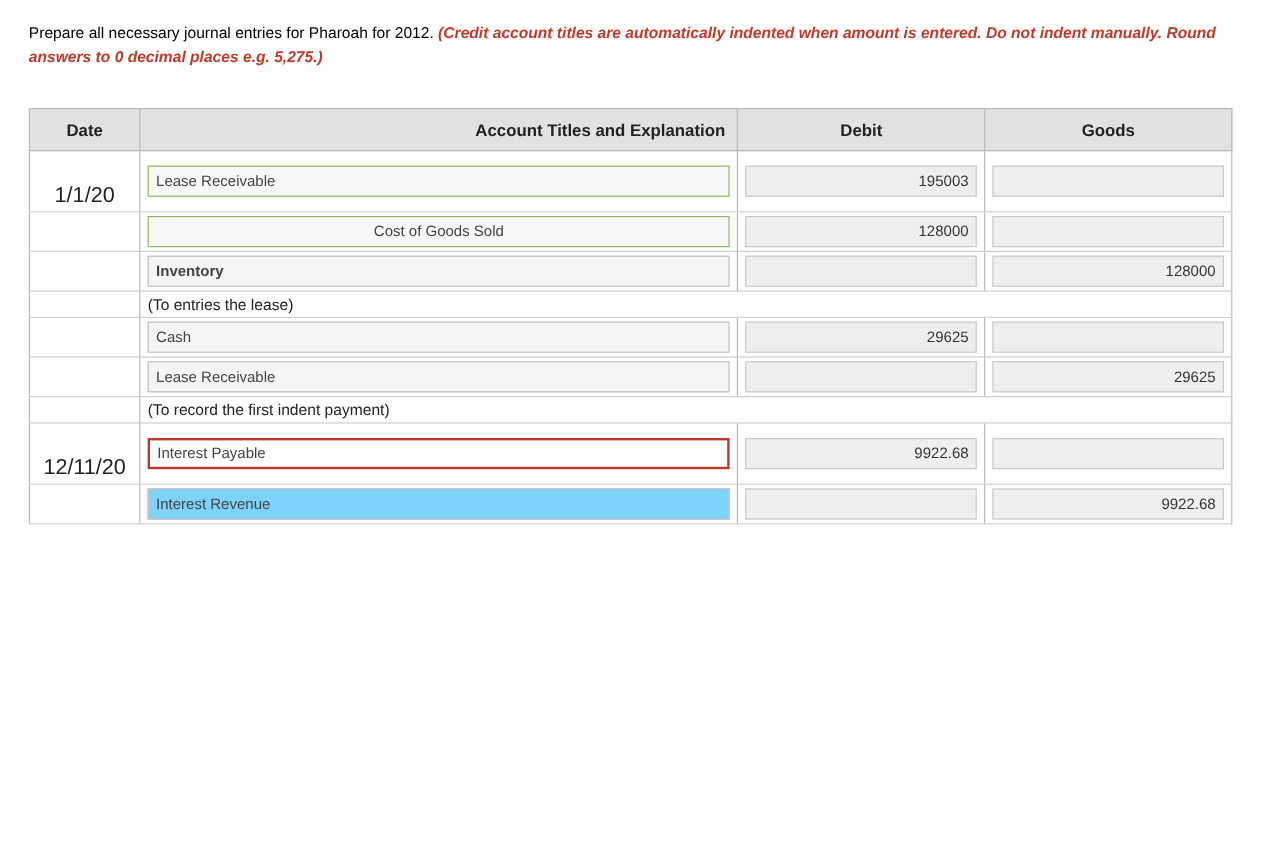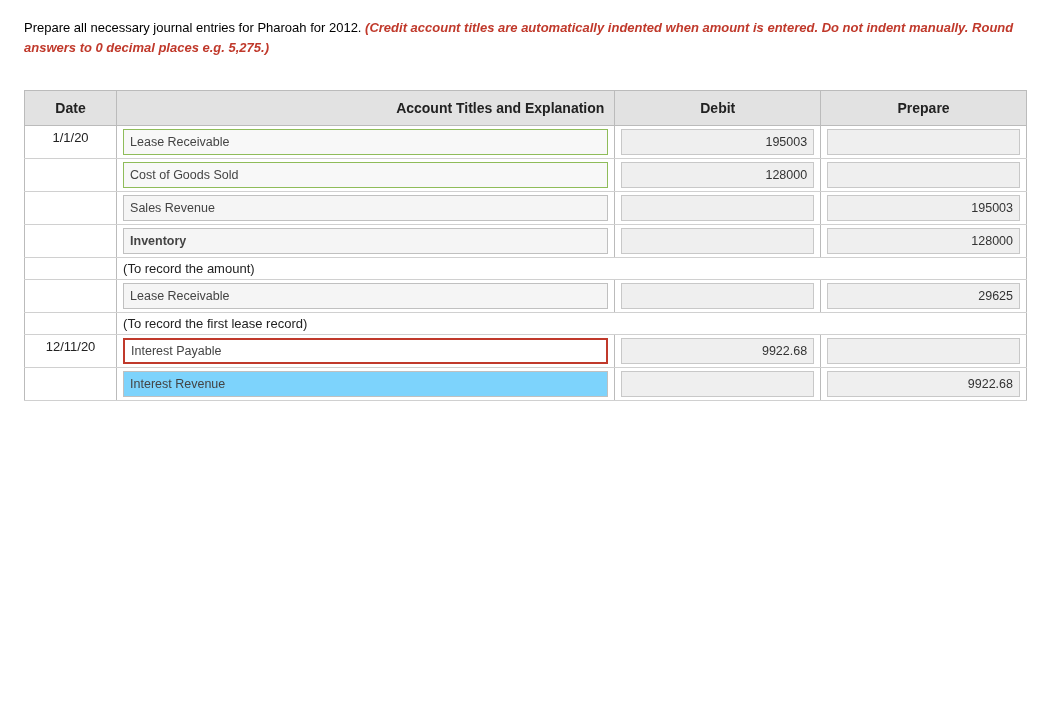--- a/index.html
+++ b/index.html
@@ -61,23 +61,23 @@
 
     .main-table td {
       border-left: 1px solid #bbb;
       border-right: 1px solid #bbb;
       padding: 3px 6px;
       vertical-align: middle;
     }
     .main-table tr.border-top td { border-top: 1px solid #bbb; }
     .main-table .date-td {
       text-align: center;
-      font-size: 13px;
+      font-size: 18px;
       vertical-align: top;
-      padding-top: 4px;
+      padding-top: 26px;
     }
     .inp {
       height: 26px;
       border: 1px solid #afc89a;
       background: #f8f8f8;
       width: 100%;
       padding: 0 6px;
       font-size: 12.5px;
       color: #444;
     }
@@ -114,61 +114,61 @@
 </div>
 
 <br>
 
 <table class="main-table">
   <thead>
     <tr>
       <th>Date</th>
       <th>Account Titles and Explanation</th>
       <th>Debit</th>
-      <th>Prepare</th>
+      <th>Goods</th>
     </tr>
   </thead>
   <tbody id="journal-body">
   <tr class="border-top">
         <td class="date-td">1/1/20</td>
         <td style="padding: 3px 6px;"><input type="text" class="inp" value="Lease Receivable" style="border-color: rgb(143, 188, 90);"></td>
         <td style="padding: 3px 6px;"><input type="text" class="inp-num" value="195003" style=""></td>
         <td style="padding: 3px 6px;"><input type="text" class="inp-num" style=""></td>
       </tr>
       <tr>
         <td class="date-td"></td>
-        <td style="padding: 3px 6px;"><input type="text" class="inp" value="Cost of Goods Sold" style="border-color: rgb(143, 188, 90);"></td>
+        <td style="padding: 3px 6px;"><input type="text" class="inp" value="Cost of Goods Sold" style="border-color: rgb(143, 188, 90); text-align: center;"></td>
         <td style="padding: 3px 6px;"><input type="text" class="inp-num" value="128000" style=""></td>
         <td style="padding: 3px 6px;"><input type="text" class="inp-num" style=""></td>
-      </tr>
-      <tr>
-        <td class="date-td"></td>
-        <td style="padding: 3px 6px;"><input type="text" class="inp" value="Sales Revenue" style="border-color: rgb(192, 192, 192); background: rgb(245, 245, 245);"></td>
-        <td style="padding: 3px 6px;"><input type="text" class="inp-num" style=""></td>
-        <td style="padding: 3px 6px;"><input type="text" class="inp-num" value="195003" style=""></td>
       </tr>
       <tr>
         <td class="date-td"></td>
         <td style="padding: 3px 6px;"><input type="text" class="inp" value="Inventory" style="border-color: rgb(192, 192, 192); background: rgb(245, 245, 245); font-weight: bold;"></td>
         <td style="padding: 3px 6px;"><input type="text" class="inp-num" style=""></td>
         <td style="padding: 3px 6px;"><input type="text" class="inp-num" value="128000" style=""></td>
       </tr>
       <tr>
         <td></td>
-        <td colspan="3" class="note">(To record the amount)</td>
+        <td colspan="3" class="note">(To entries the lease)</td>
+      </tr>
+      <tr>
+        <td class="date-td"></td>
+        <td style="padding: 3px 6px;"><input type="text" class="inp" value="Cash" style="border-color: rgb(192, 192, 192); background: rgb(245, 245, 245);"></td>
+        <td style="padding: 3px 6px;"><input type="text" class="inp-num" value="29625" style=""></td>
+        <td style="padding: 3px 6px;"><input type="text" class="inp-num" style=""></td>
       </tr>
       <tr>
         <td class="date-td"></td>
         <td style="padding: 3px 6px;"><input type="text" class="inp" value="Lease Receivable" style="border-color: rgb(192, 192, 192); background: rgb(245, 245, 245);"></td>
         <td style="padding: 3px 6px;"><input type="text" class="inp-num" style=""></td>
         <td style="padding: 3px 6px;"><input type="text" class="inp-num" value="29625" style=""></td>
       </tr>
       <tr>
         <td></td>
-        <td colspan="3" class="note">(To record the first lease record)</td>
+        <td colspan="3" class="note">(To record the first indent payment)</td>
       </tr>
       <tr>
         <td class="date-td">12/11/20</td>
         <td style="padding: 3px 6px;"><input type="text" class="inp red-border" value="Interest Payable" style=""></td>
         <td style="padding: 3px 6px;"><input type="text" class="inp-num" value="9922.68" style=""></td>
         <td style="padding: 3px 6px;"><input type="text" class="inp-num" style=""></td>
       </tr>
       <tr>
         <td class="date-td"></td>
         <td style="padding: 3px 6px;"><input type="text" class="inp" value="Interest Revenue" style="border-color: rgb(192, 192, 192); background: #7dd3fc;"></td>

